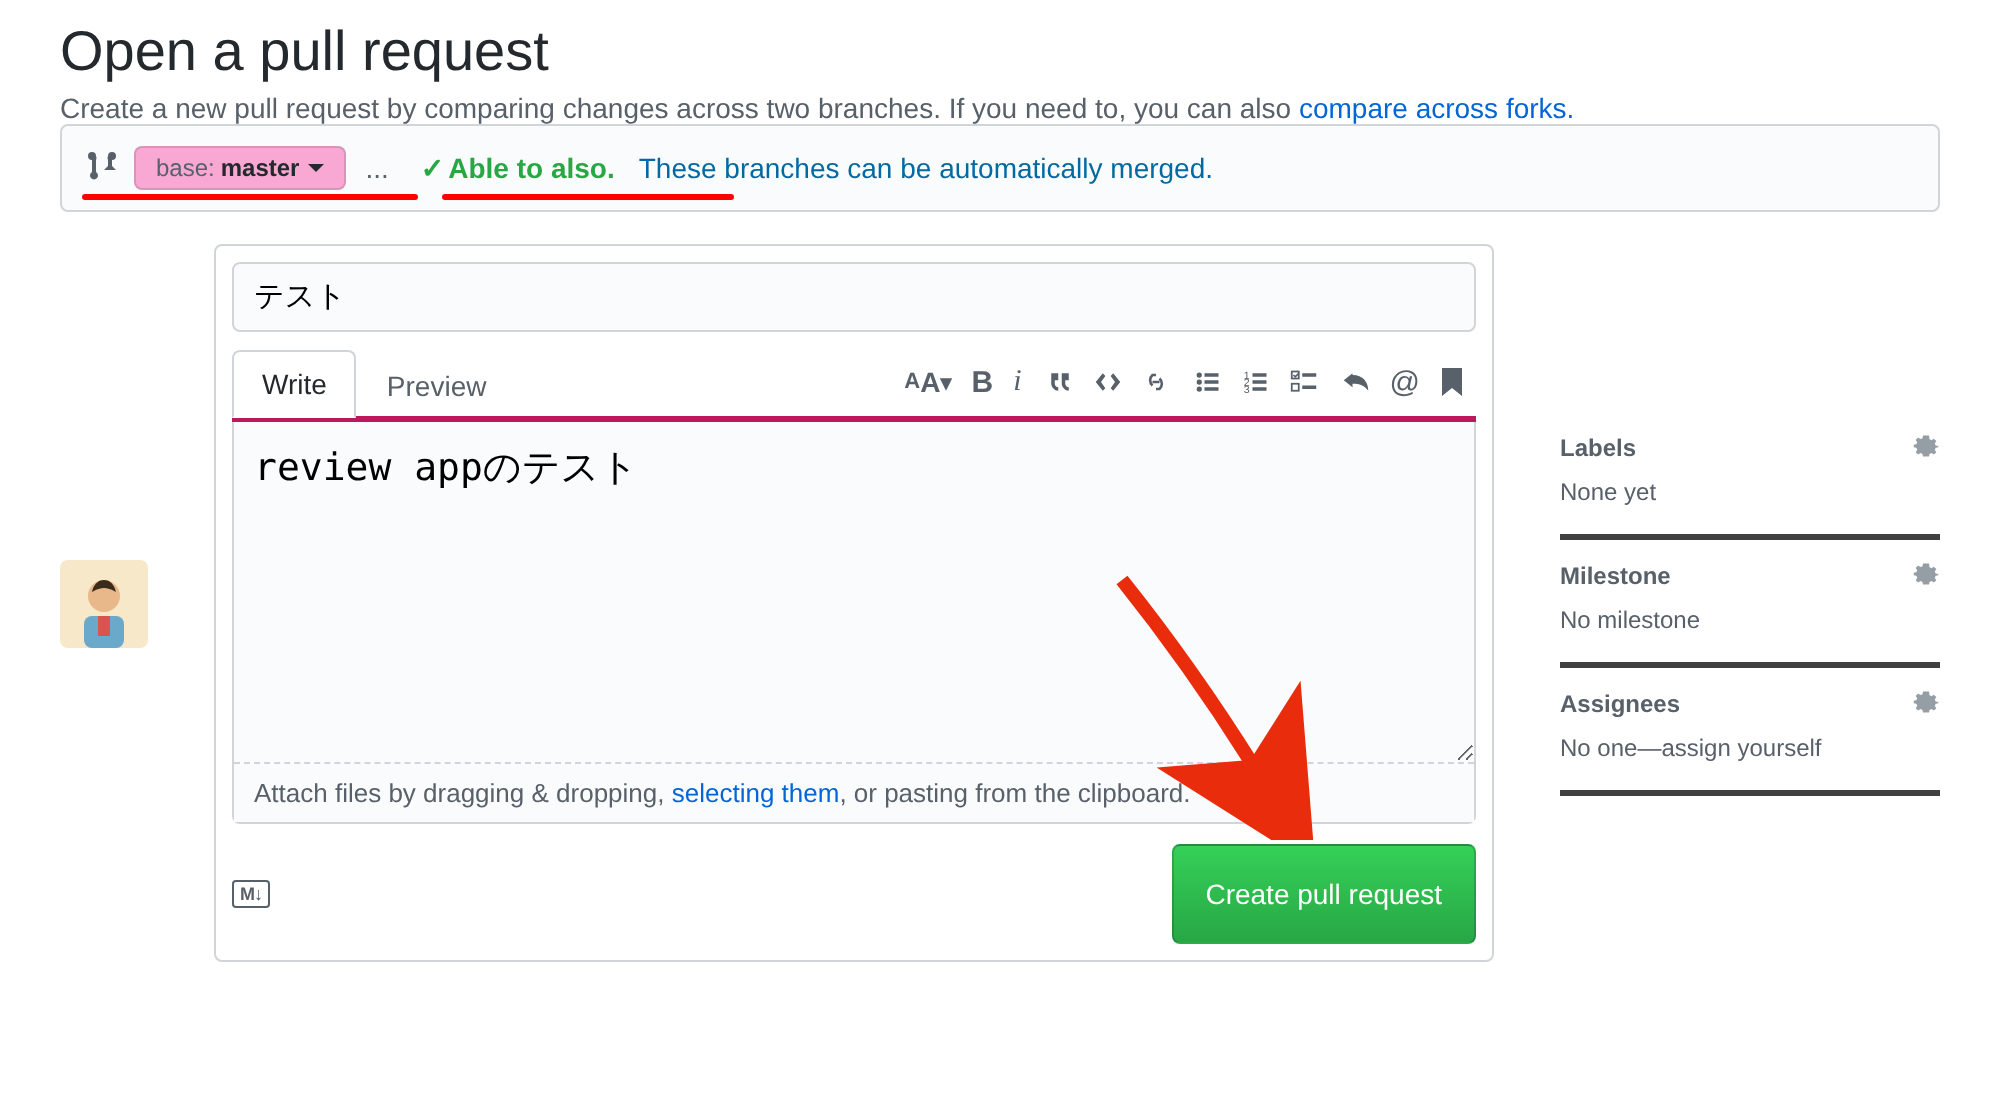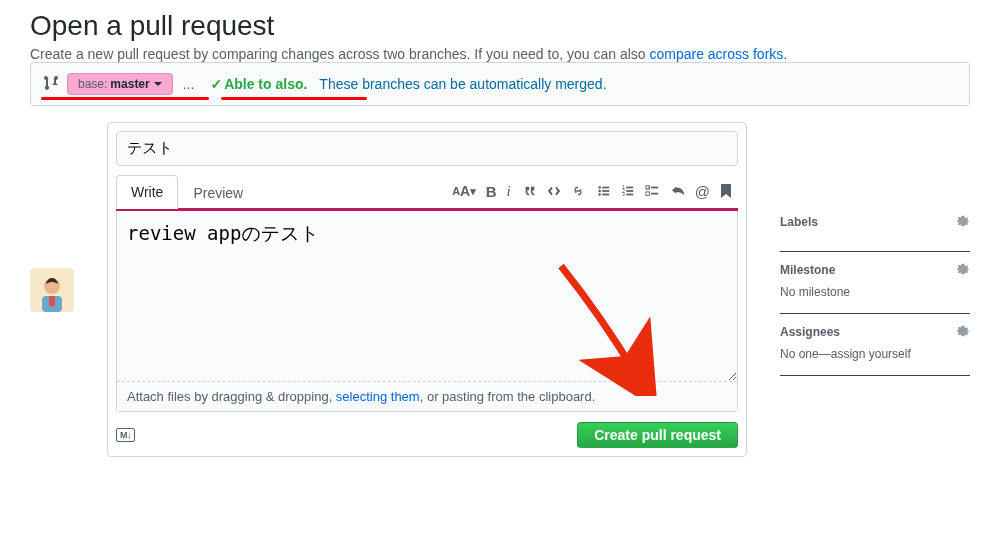--- a/index.html
+++ b/index.html
@@ -135,27 +135,27 @@
   }
   .md-hint { color: #586069; font-size: 12px; display:flex; align-items:center; gap:6px;}
   .md-badge {
     display:inline-flex; align-items:center; justify-content:center;
     border:1px solid #586069; border-radius:2px; font-size:9px; font-weight:700;
     padding: 0 3px; height:14px; letter-spacing:-0.5px;
   }
   .create-btn {
     background: linear-gradient(#34d058,#28a745);
     border: 1px solid rgba(27,31,35,.2);
-    color: #fff; font-weight: 700;
-    padding: 4px 16px; border-radius: 4px;
+    color: #fff; font-weight: 400;
+    padding: 16px 16px; border-radius: 4px;
     cursor: pointer; font-size: 14px;
     display:flex; align-items:center; gap:6px;
   }
   .sidebar { width: 190px; flex-shrink: 0; font-size: 12px; }
-  .side-sec { border-bottom: 1px solid #404040; padding: 10px 0 14px; }
+  .side-sec { border-bottom: 3px solid #404040; padding: 10px 0 14px; }
   .side-head { display:flex; justify-content:space-between; align-items:center; color:#586069; font-weight:600; margin-bottom:6px;}
   .gear { color:#959da5; cursor:pointer; }
   .side-body { color:#586069; }
   .assign-link { cursor:pointer; }
   .arrow {
     position:absolute;
     right: 85px; bottom: 60px;
     pointer-events:none;
   }
 </style>
@@ -297,20 +297,21 @@
   </div>
 
   <div class="sidebar">
     <div class="side-sec">
       <div class="side-head">
         <span>Labels</span>
         <span class="gear"><svg width="14" height="14" viewBox="0 0 16 16" fill="currentColor">
               <path d="M8 5a3 3 0 1 0 0 6 3 3 0 0 0 0-6zm7 3l-1.5-.3a6 6 0 0 0-.5-1.2l.9-1.3-1.4-1.4-1.3.9a6 6 0 0 0-1.2-.5L9.7 2H6.3L6 3.5a6 6 0 0 0-1.2.5l-1.3-.9L2.1 4.5l.9 1.3a6 6 0 0 0-.5 1.2L1 7.3v1.4l1.5.3c.1.4.3.8.5 1.2l-.9 1.3 1.4 1.4 1.3-.9c.4.2.8.4 1.2.5L6.3 14h3.4l.3-1.5c.4-.1.8-.3 1.2-.5l1.3.9 1.4-1.4-.9-1.3c.2-.4.4-.8.5-1.2L15 8.7V7.3z"></path>
             </svg></span>
       </div>
+      <div class="side-body">None yet</div>
     </div>
     <div class="side-sec">
       <div class="side-head">
         <span>Milestone</span>
         <span class="gear"><svg width="14" height="14" viewBox="0 0 16 16" fill="currentColor">
               <path d="M8 5a3 3 0 1 0 0 6 3 3 0 0 0 0-6zm7 3l-1.5-.3a6 6 0 0 0-.5-1.2l.9-1.3-1.4-1.4-1.3.9a6 6 0 0 0-1.2-.5L9.7 2H6.3L6 3.5a6 6 0 0 0-1.2.5l-1.3-.9L2.1 4.5l.9 1.3a6 6 0 0 0-.5 1.2L1 7.3v1.4l1.5.3c.1.4.3.8.5 1.2l-.9 1.3 1.4 1.4 1.3-.9c.4.2.8.4 1.2.5L6.3 14h3.4l.3-1.5c.4-.1.8-.3 1.2-.5l1.3.9 1.4-1.4-.9-1.3c.2-.4.4-.8.5-1.2L15 8.7V7.3z"></path>
             </svg></span>
       </div>
       <div class="side-body">No milestone</div>
     </div>

